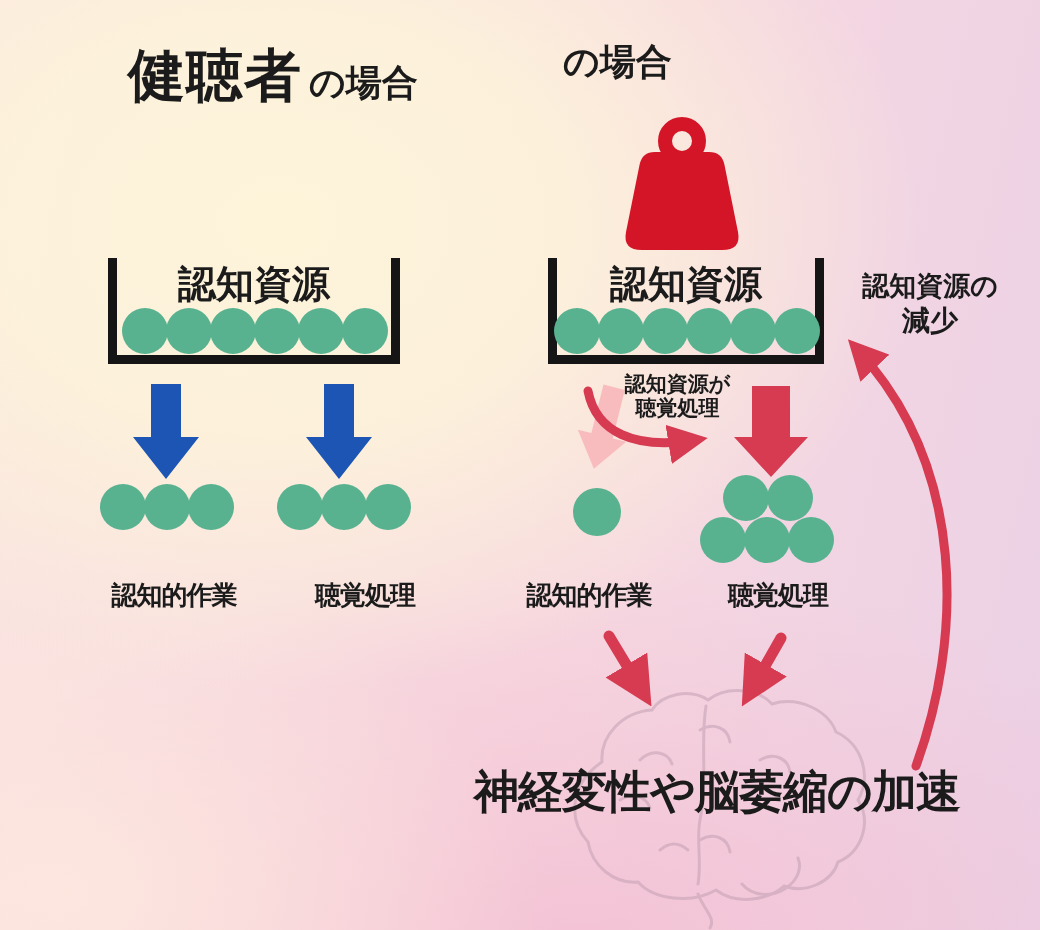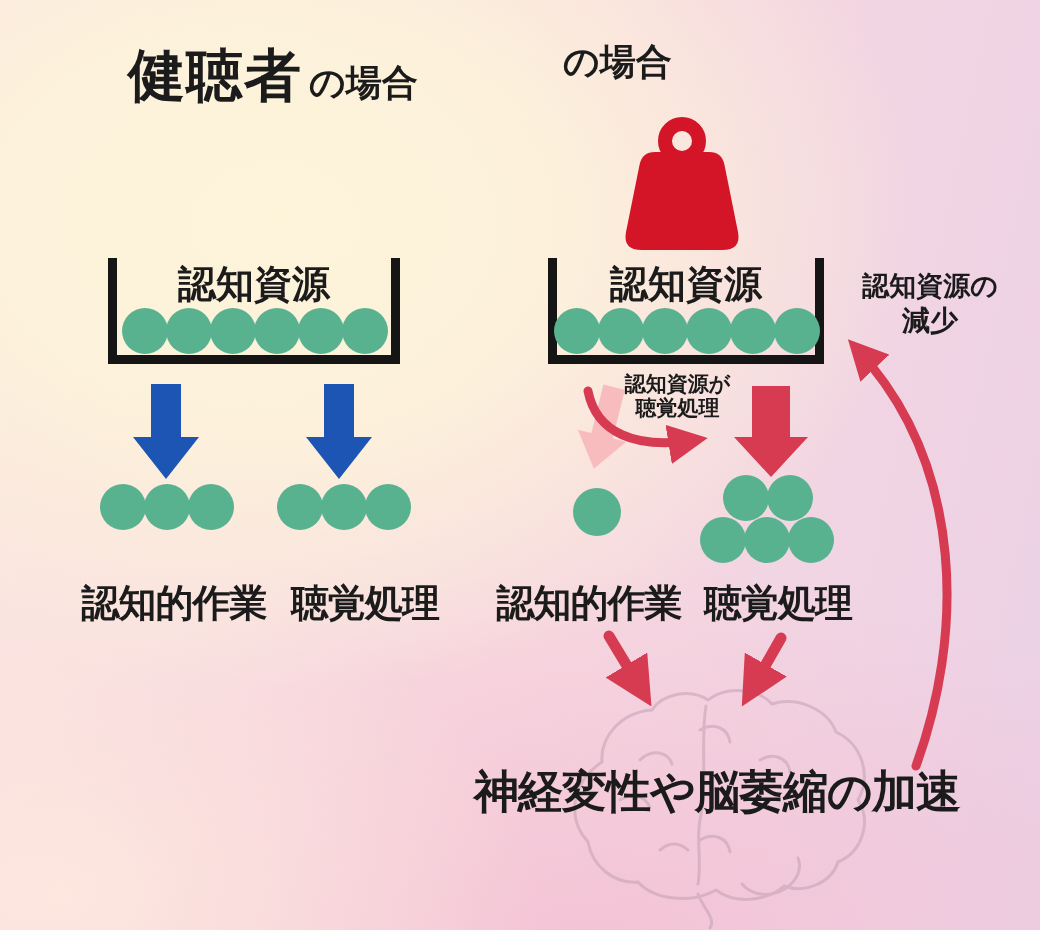--- a/index.html
+++ b/index.html
@@ -22,21 +22,21 @@
 
   .bracket{box-sizing:border-box;border:9px solid #151515;border-top:none;}
   .bracket-label{position:absolute;top:1px;left:0;width:100%;text-align:center;font-size:38px;font-weight:700;}
   .bracket-dots{position:absolute;bottom:1px;left:50%;transform:translateX(-50%);white-space:nowrap;font-size:0;}
 
   .dot{display:inline-block;border-radius:50%;background:var(--teal);}
   .dots-46 .dot{width:46px;height:46px;margin-right:-2px;}
   .dots-48 .dot{width:48px;height:48px;margin-right:-2px;}
   .dots-row{white-space:nowrap;font-size:0;}
 
-  .io-label{font-size:38px;font-weight:700;text-align:center;width:200px;letter-spacing:-1px;}
+  .io-label{font-size:26px;font-weight:700;text-align:center;width:200px;letter-spacing:-1px;}
   .note{font-weight:700;text-align:center;}
   .weight-label{font-size:33px;font-weight:700;color:#fff;text-align:center;width:86px;}
   .outcome{font-size:45px;font-weight:700;text-align:right;width:500px;letter-spacing:-1px;}
 
   .fill-blue{fill:var(--blue);}
   .fill-crimson{fill:var(--crimson);}
   .fill-pink{fill:var(--pale_pink);}
   .stroke-crimson{stroke:var(--crimson);fill:none;}
   .fill-weight{fill:var(--weight_red);}
   .stroke-weight{stroke:var(--weight_red);fill:none;}

